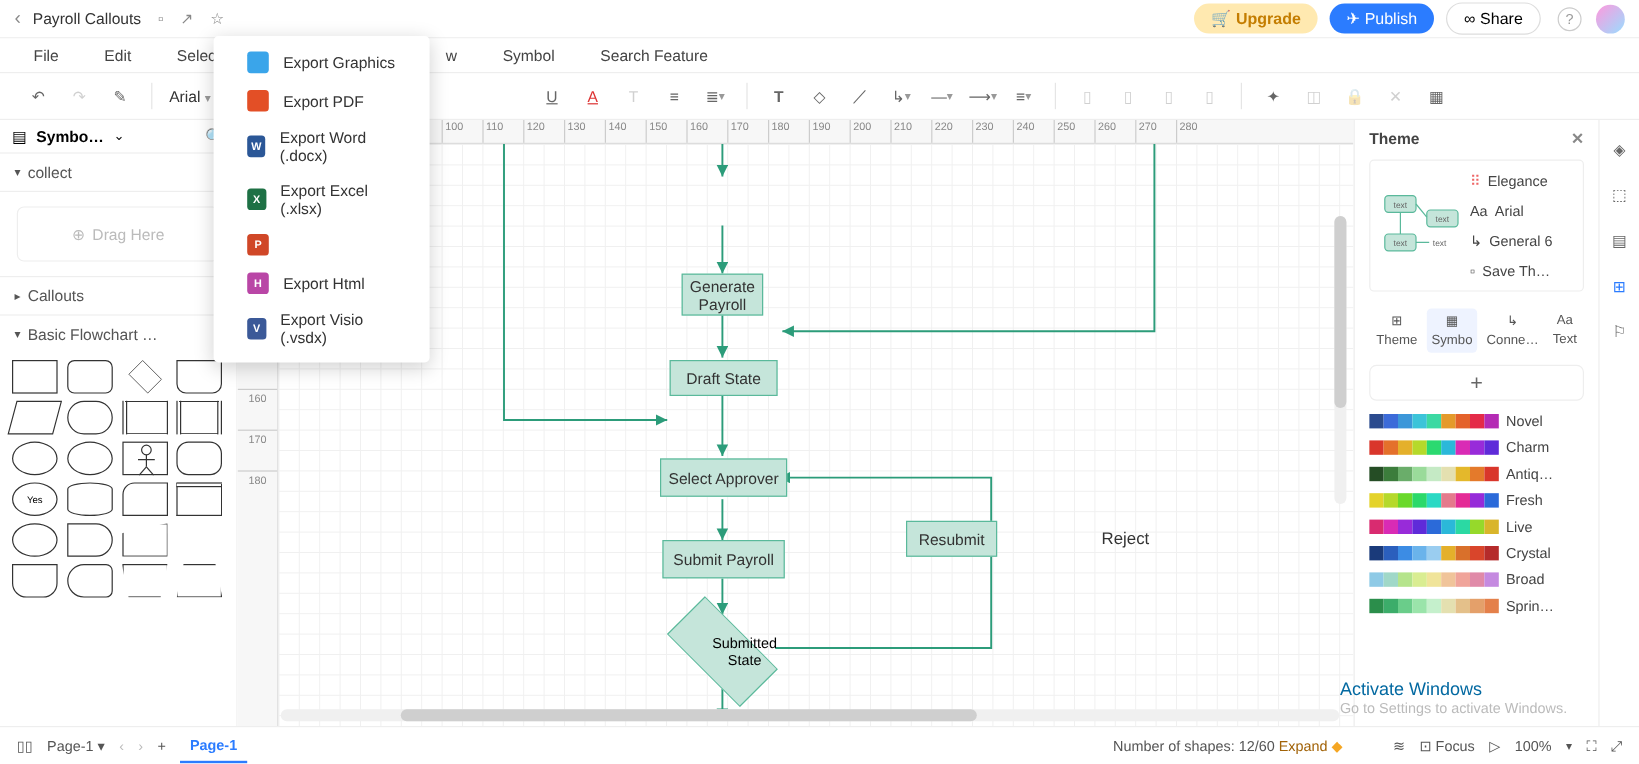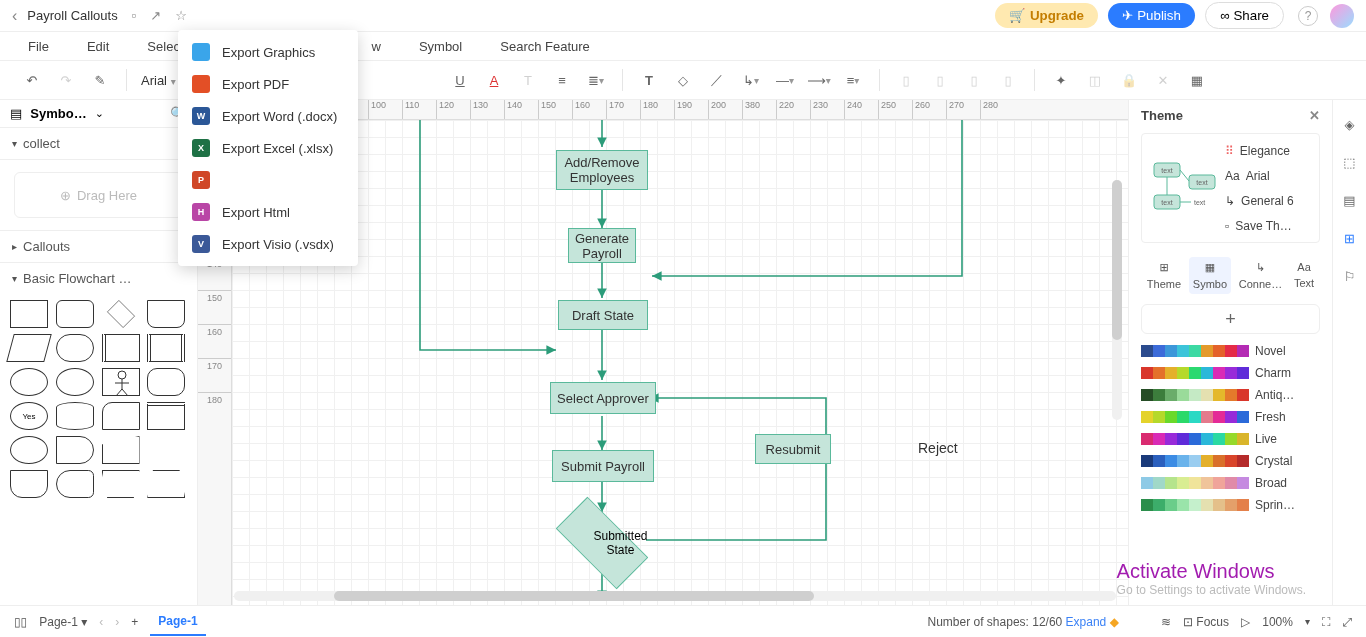--- a/index.html
+++ b/index.html
@@ -22,21 +22,21 @@
 .menu-bar span { cursor: pointer; }
 
 
 .toolbar { height: 40px; background: #fff; border-top: 1px solid #eee; border-bottom: 1px solid #eee; display: flex; align-items: center; padding: 0 20px; gap: 10px; color: #666; position: relative; z-index: 5; }
 .toolbar .sep { width: 1px; height: 22px; background: #e5e5e5; margin: 0 4px; }
 .toolbar .icon-btn { width: 24px; height: 24px; display: flex; align-items: center; justify-content: center; cursor: pointer; color: #666; }
 .toolbar .font-name { width: 88px; font-size: 13px; color: #333; }
 .toolbar .dd { font-size: 10px; color: #999; }
 
 
-.export-menu { position: absolute; left: 178px; top: 30px; width: 180px; background: #fff; box-shadow: 0 4px 16px rgba(0,0,0,0.18); border-radius: 4px; padding: 6px 0; z-index: 50; }
+.export-menu { position: absolute; left: 178px; top: 30px; width: 180px; background: #fff; box-shadow: 0 4px 16px rgba(0,0,0,0.18); border-radius: 4px; padding: 6px 14px; z-index: 50; }
 .export-menu .item { display: flex; align-items: center; gap: 12px; padding: 7px 14px; color: #333; cursor: pointer; font-size: 13px; }
 .export-menu .fi { width: 18px; height: 18px; border-radius: 3px; display: flex; align-items: center; justify-content: center; font-size: 9px; font-weight: bold; color: #fff; }
 .fi-img{background:#3aa5ea}.fi-pdf{background:#e34f26}.fi-word{background:#2b5797}.fi-xls{background:#1e7145}.fi-ppt{background:#d04727}.fi-svg{background:#f7b500}.fi-html{background:#b946a6}.fi-visio{background:#3b5998}
 
 
 .sidebar { position: absolute; left: 0; top: 100px; width: 198px; bottom: 32px; background: #fff; border-right: 1px solid #eee; overflow: hidden; }
 .sidebar .sidebar-head { display: flex; align-items: center; gap: 8px; padding: 6px 10px; border-bottom: 1px solid #eee; }
 .sidebar .sidebar-head .title { font-weight: 700; flex: 1; }
 .sidebar .section { padding: 8px 12px; color: #555; display: flex; align-items: center; gap: 6px; cursor: pointer; }
 .sidebar .drag-here { margin: 12px 14px; height: 46px; border: 1px solid #eee; border-radius: 6px; display: flex; align-items: center; justify-content: center; color: #bbb; gap: 6px; }
@@ -83,24 +83,24 @@
 
 
 .rail { position: absolute; right: 0; top: 100px; width: 34px; bottom: 32px; background: #fff; border-left: 1px solid #eee; display: flex; flex-direction: column; align-items: center; gap: 18px; padding-top: 14px; color: #666; }
 .rail .ri { width: 20px; height: 20px; cursor: pointer; display: flex; align-items: center; justify-content: center; }
 .rail .ri.active { color: #2b7cff; }
 
 
 .bottom-bar { position: absolute; left: 0; right: 0; bottom: 0; height: 32px; background: #fff; border-top: 1px solid #eee; display: flex; align-items: center; padding: 0 14px; font-size: 12px; color: #555; gap: 12px; }
 .bottom-bar .page-tab { color: #2b7cff; border-bottom: 2px solid #2b7cff; padding: 6px 8px; font-weight: 600; }
 .bottom-bar .spacer { flex: 1; }
-.bottom-bar .shapes-info .exp { color: #3b82f6; cursor: pointer; }
+.bottom-bar .shapes-info .exp { color: #a16207; cursor: pointer; }
 
 .watermark { position: absolute; right: 60px; bottom: 40px; color: #bbb; font-size: 12px; text-align: left; }
-.watermark .t1 { font-size: 20px; color: #a21caf; }
+.watermark .t1 { font-size: 15px; color: #0369a1; }
 
 .hscroll { position: absolute; left: 234px; right: 250px; bottom: 36px; height: 10px; background: #f0f0f0; border-radius: 5px; }
 .hscroll .thumb { position: absolute; left: 100px; width: 480px; height: 10px; background: #cfcfcf; border-radius: 5px; }
 .vscroll { position: absolute; right: 244px; top: 180px; width: 10px; height: 240px; background: #f0f0f0; border-radius: 5px; }
 .vscroll .thumb { position: absolute; top: 0; width: 10px; height: 160px; background: #cfcfcf; border-radius: 5px; }
 </style>
 </head>
 <body>
 
 <div class="title-bar">
@@ -277,21 +277,21 @@
       <span>110</span>
       <span>120</span>
       <span>130</span>
       <span>140</span>
       <span>150</span>
       <span>160</span>
       <span>170</span>
       <span>180</span>
       <span>190</span>
       <span>200</span>
-      <span>380</span>
+      <span>210</span>
       <span>220</span>
       <span>230</span>
       <span>240</span>
       <span>250</span>
       <span>260</span>
       <span>270</span>
       <span>280</span>
     </div>
   <div class="ruler-v" id="ruler-v">
       <span>100</span>
@@ -322,23 +322,20 @@
       <line x1="370" y1="454" x2="370" y2="480" marker-end="url(#ah)"></line>
 
       <path d="M188,0 L188,230 L324,230" marker-end="url(#ah)"></path>
 
       <path d="M414,420 L594,420 L594,278 L417,278" marker-end="url(#ah)"></path>
 
       <path d="M730,0 L730,156 L420,156" marker-end="url(#ah)"></path>
     </g>
   </svg>
 
-  <div class="node" style="left:358px;top:50px;width:92px;height:40px">
-      <span>Add/Remove Employees</span>
-    </div>
   <div class="node" style="left:370px;top:128px;width:68px;height:35px">
       <span>Generate Payroll</span>
     </div>
   <div class="node" style="left:360px;top:200px;width:90px;height:30px">
       <span>Draft State</span>
     </div>
   <div class="node" style="left:352px;top:282px;width:106px;height:32px">
       <span>Select Approver</span>
     </div>
   <div class="node" style="left:354px;top:350px;width:102px;height:32px">

